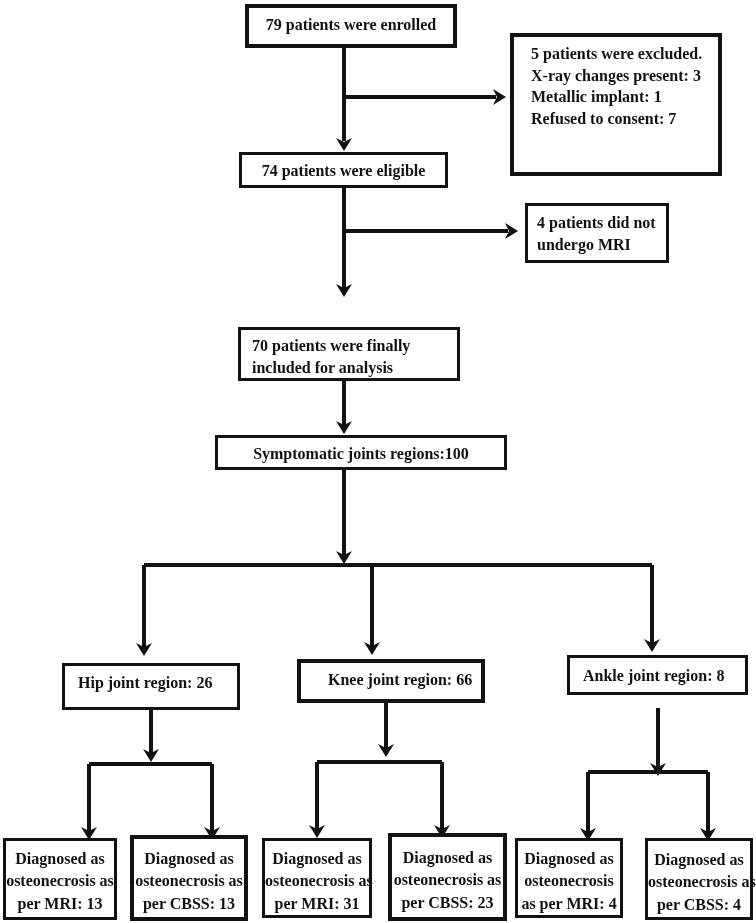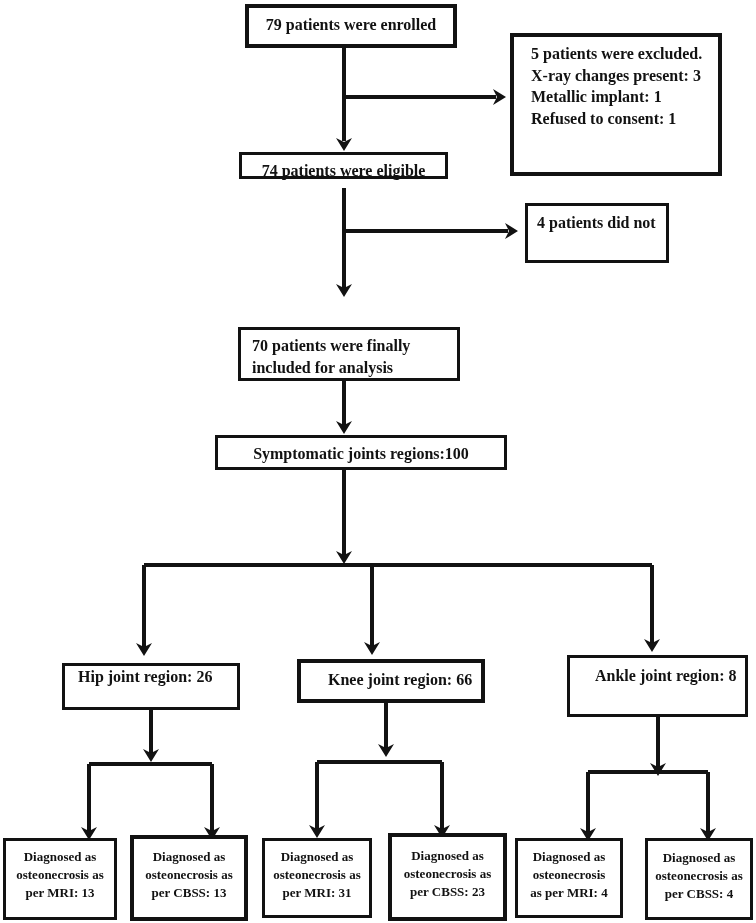--- a/index.html
+++ b/index.html
@@ -20,32 +20,32 @@
     position: absolute;
     box-sizing: border-box;
     border: 3px solid #121212;
     background: #ffffff;
     font-size: 16px;
     line-height: 1.35;
   }
   .box.thick { border-width: 4px; }
   .box.center { text-align: center; }
   .box .bl { white-space: nowrap; }
-  .small { font-size: 13px; line-height: 1.4; }
+  .small { font-size: 16px; line-height: 1.4; }
 
   
   .b-enrolled    { left: 245px; top: 4px;   width: 212px; height: 44px; padding-top: 6px; }
   .b-excluded    { left: 510px; top: 33px;  width: 212px; height: 143px; padding: 6px 17px; }
-  .b-eligible    { left: 239px; top: 152px; width: 209px; height: 27px; padding-top: 5px; }
+  .b-eligible    { left: 239px; top: 152px; width: 209px; height: 36px; padding-top: 5px; }
   .b-nomri       { left: 525px; top: 203px; width: 144px; height: 60px; padding: 6px 9px; }
   .b-included    { left: 238px; top: 299px; width: 222px; height: 54px; padding: 5px 11px; margin-top: 28px; }
   .b-symptomatic { left: 215px; top: 435px; width: 292px; height: 35px; padding-top: 5px; }
-  .b-hip         { left: 62px;  top: 663px; width: 178px; height: 47px; padding: 0 13px; }
+  .b-hip         { left: 62px;  top: 663px; width: 178px; height: 47px; padding: 6px 13px; }
   .b-knee        { left: 297px; top: 659px; width: 188px; height: 44px; padding: 6px 27px; }
-  .b-ankle       { left: 567px; top: 655px; width: 181px; height: 62px; padding: 7px 25px; }
+  .b-ankle       { left: 567px; top: 655px; width: 181px; height: 40px; padding: 7px 13px; }
   .b-hip-mri     { left: 3px;   top: 838px; width: 114px; height: 82px; padding-top: 7px; }
   .b-hip-cbss    { left: 130px; top: 835px; width: 118px; height: 86px; padding-top: 9px; }
   .b-knee-mri    { left: 262px; top: 838px; width: 110px; height: 80px; padding-top: 7px; }
   .b-knee-cbss   { left: 388px; top: 833px; width: 119px; height: 88px; padding-top: 10px; }
   .b-ankle-mri   { left: 515px; top: 838px; width: 108px; height: 80px; padding-top: 7px; }
   .b-ankle-cbss  { left: 645px; top: 838px; width: 108px; height: 82px; padding-top: 8px; }
 </style>
 </head>
 <body>
 
@@ -100,29 +100,30 @@
   </svg>
 
   <div class="box thick center b-enrolled">
     <div class="bl">79 patients were enrolled</div>
   </div>
 
   <div class="box thick b-excluded">
     <div class="bl">5 patients were excluded.</div>
     <div class="bl">X-ray changes present: 3</div>
     <div class="bl">Metallic implant: 1</div>
-    <div class="bl">Refused to consent: 1</div>
+    <div class="bl">Refused to consent: 7</div>
   </div>
 
   <div class="box center b-eligible">
     <div class="bl">74 patients were eligible</div>
   </div>
 
   <div class="box b-nomri">
     <div class="bl">4 patients did not</div>
+    <div class="bl">undergo MRI</div>
   </div>
 
   <div class="box b-included">
     <div class="bl">70 patients were finally</div>
     <div class="bl">included for analysis</div>
   </div>
 
   <div class="box center b-symptomatic">
     <div class="bl">Symptomatic joints regions:100</div>
   </div>

